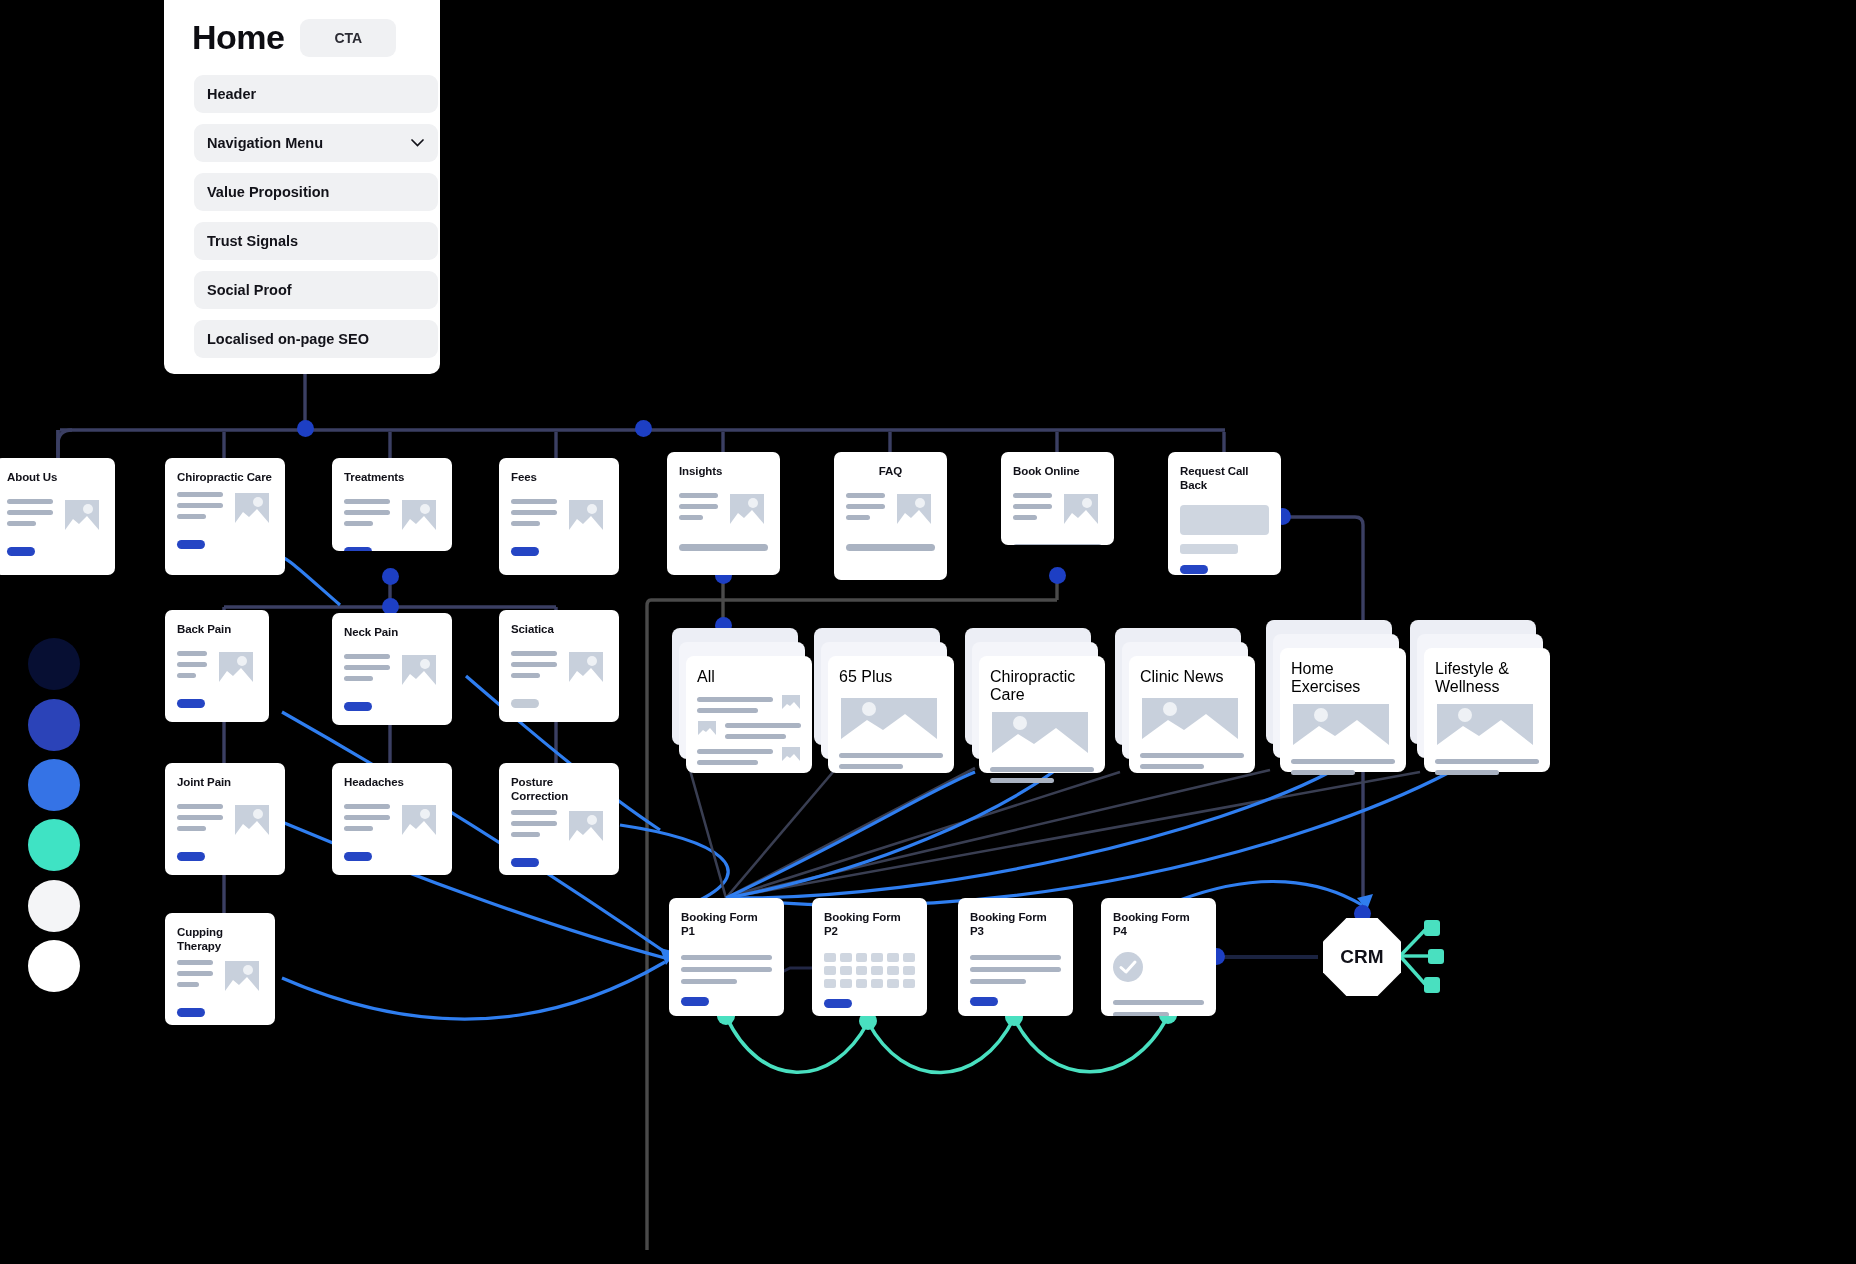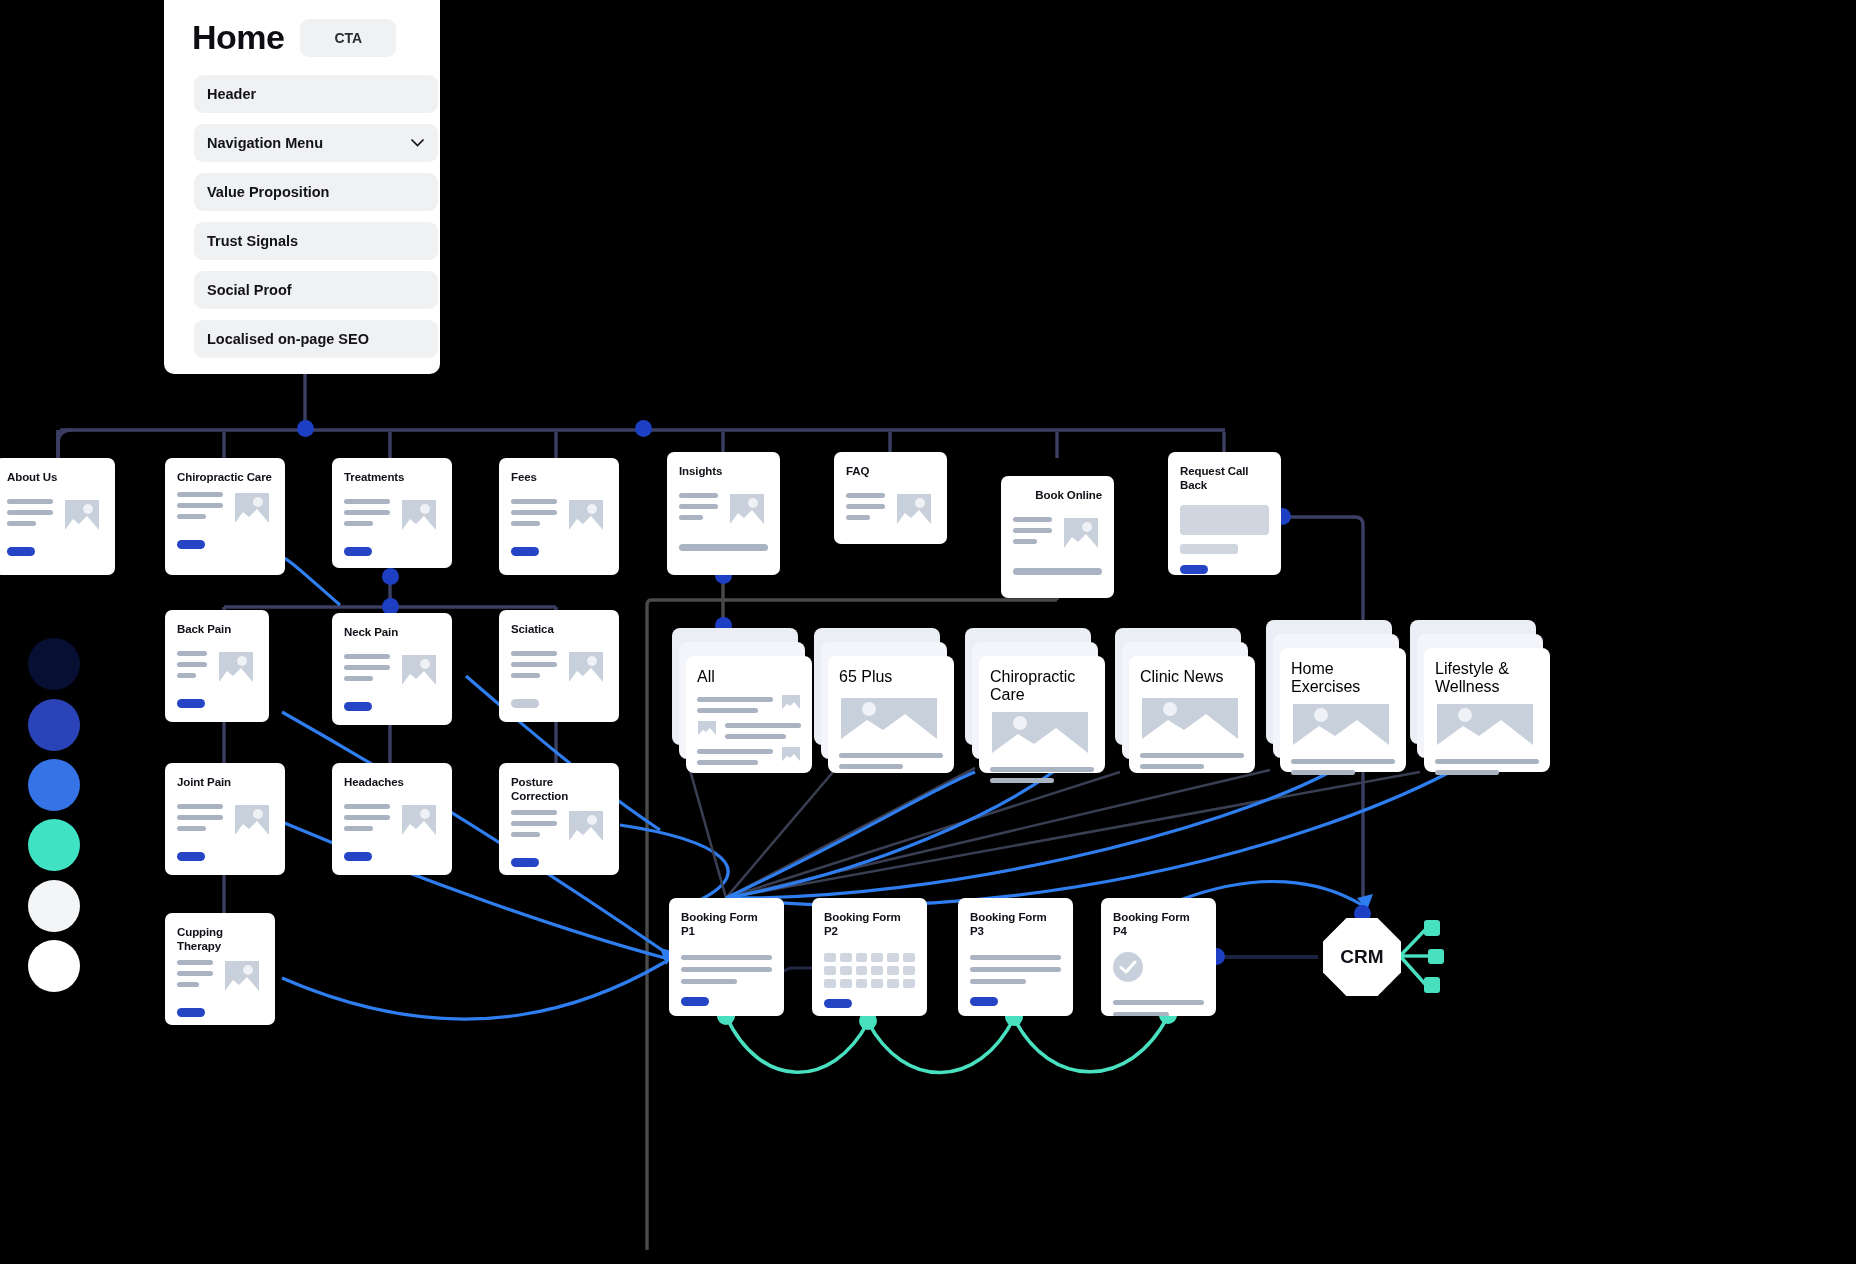--- a/index.html
+++ b/index.html
@@ -256,21 +256,21 @@
       <div class="thumb">
         <svg viewBox="0 0 42 38" width="42" height="38">
             <path d="M4 34 L4 4 L38 4 L38 34 L26 20 L18 28 L12 23 Z" fill="#c8d0dc"></path>
             <circle cx="27" cy="13" r="5" fill="#eef1f5"></circle>
           </svg>
       </div>
     </div>
     <div class="pill"></div>
   </div>
 
-  <div class="card" style="left:332px; top:458px; width:120px; height:110px;">
+  <div class="card" style="left:332px; top:458px; width:120px; height:93px;">
     <div class="ttl">Treatments</div>
     <div class="skel">
       <div class="skel-lines">
           <div class="ln w100"></div>
           <div class="ln w100"></div>
           <div class="ln w62"></div>
         </div>
       <div class="thumb">
         <svg viewBox="0 0 42 38" width="42" height="38">
             <path d="M4 34 L4 4 L38 4 L38 34 L26 20 L18 28 L12 23 Z" fill="#c8d0dc"></path>
@@ -310,39 +310,39 @@
       <div class="thumb">
         <svg viewBox="0 0 42 38" width="42" height="38">
             <path d="M4 34 L4 4 L38 4 L38 34 L26 20 L18 28 L12 23 Z" fill="#c8d0dc"></path>
             <circle cx="27" cy="13" r="5" fill="#eef1f5"></circle>
           </svg>
       </div>
     </div>
     <div class="bigbar"></div>
   </div>
 
-  <div class="card" style="left:834px; top:452px; width:113px; height:92px;">
+  <div class="card" style="left:834px; top:452px; width:113px; height:128px;text-align:center;">
     <div class="ttl">FAQ</div>
     <div class="skel">
       <div class="skel-lines">
           <div class="ln w100"></div>
           <div class="ln w100"></div>
           <div class="ln w62"></div>
         </div>
       <div class="thumb">
         <svg viewBox="0 0 42 38" width="42" height="38">
             <path d="M4 34 L4 4 L38 4 L38 34 L26 20 L18 28 L12 23 Z" fill="#c8d0dc"></path>
             <circle cx="27" cy="13" r="5" fill="#eef1f5"></circle>
           </svg>
       </div>
     </div>
     <div class="bigbar"></div>
   </div>
 
-  <div class="card" style="left:1001px; top:476px; width:113px; height:122px;text-align:right;">
+  <div class="card" style="left:1001px; top:452px; width:113px; height:93px;">
     <div class="ttl">Book Online</div>
     <div class="skel">
       <div class="skel-lines">
           <div class="ln w100"></div>
           <div class="ln w100"></div>
           <div class="ln w62"></div>
         </div>
       <div class="thumb">
         <svg viewBox="0 0 42 38" width="42" height="38">
             <path d="M4 34 L4 4 L38 4 L38 34 L26 20 L18 28 L12 23 Z" fill="#c8d0dc"></path>

